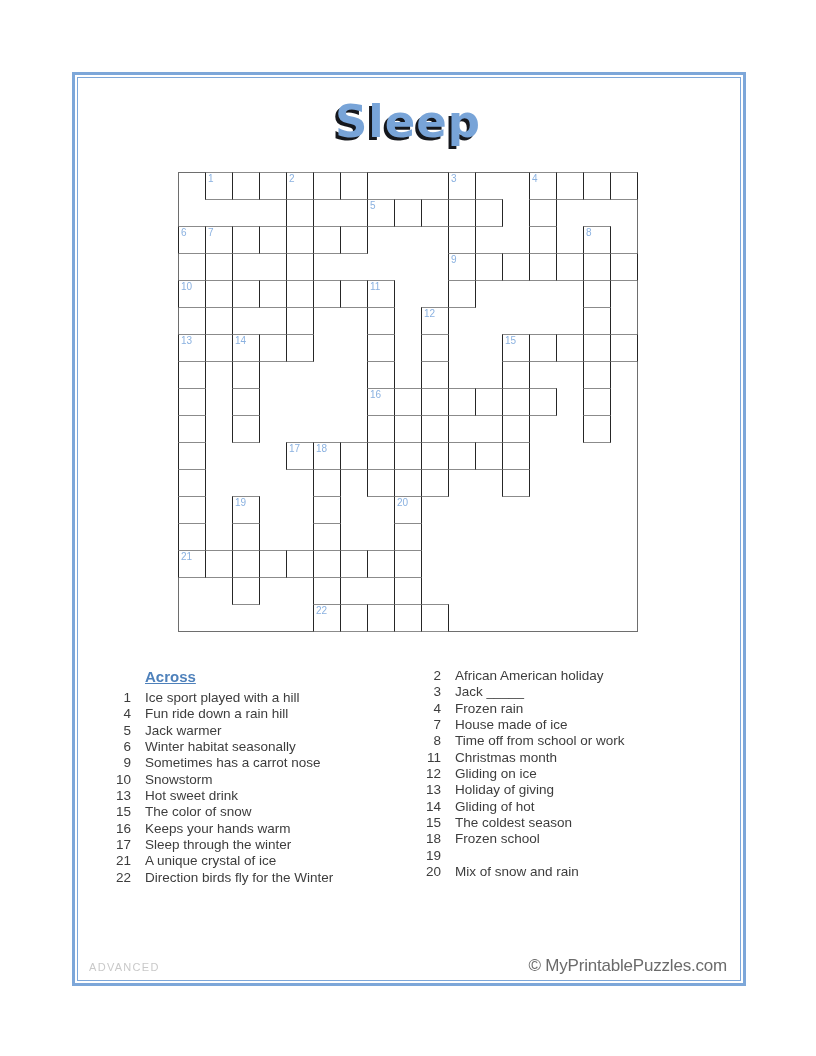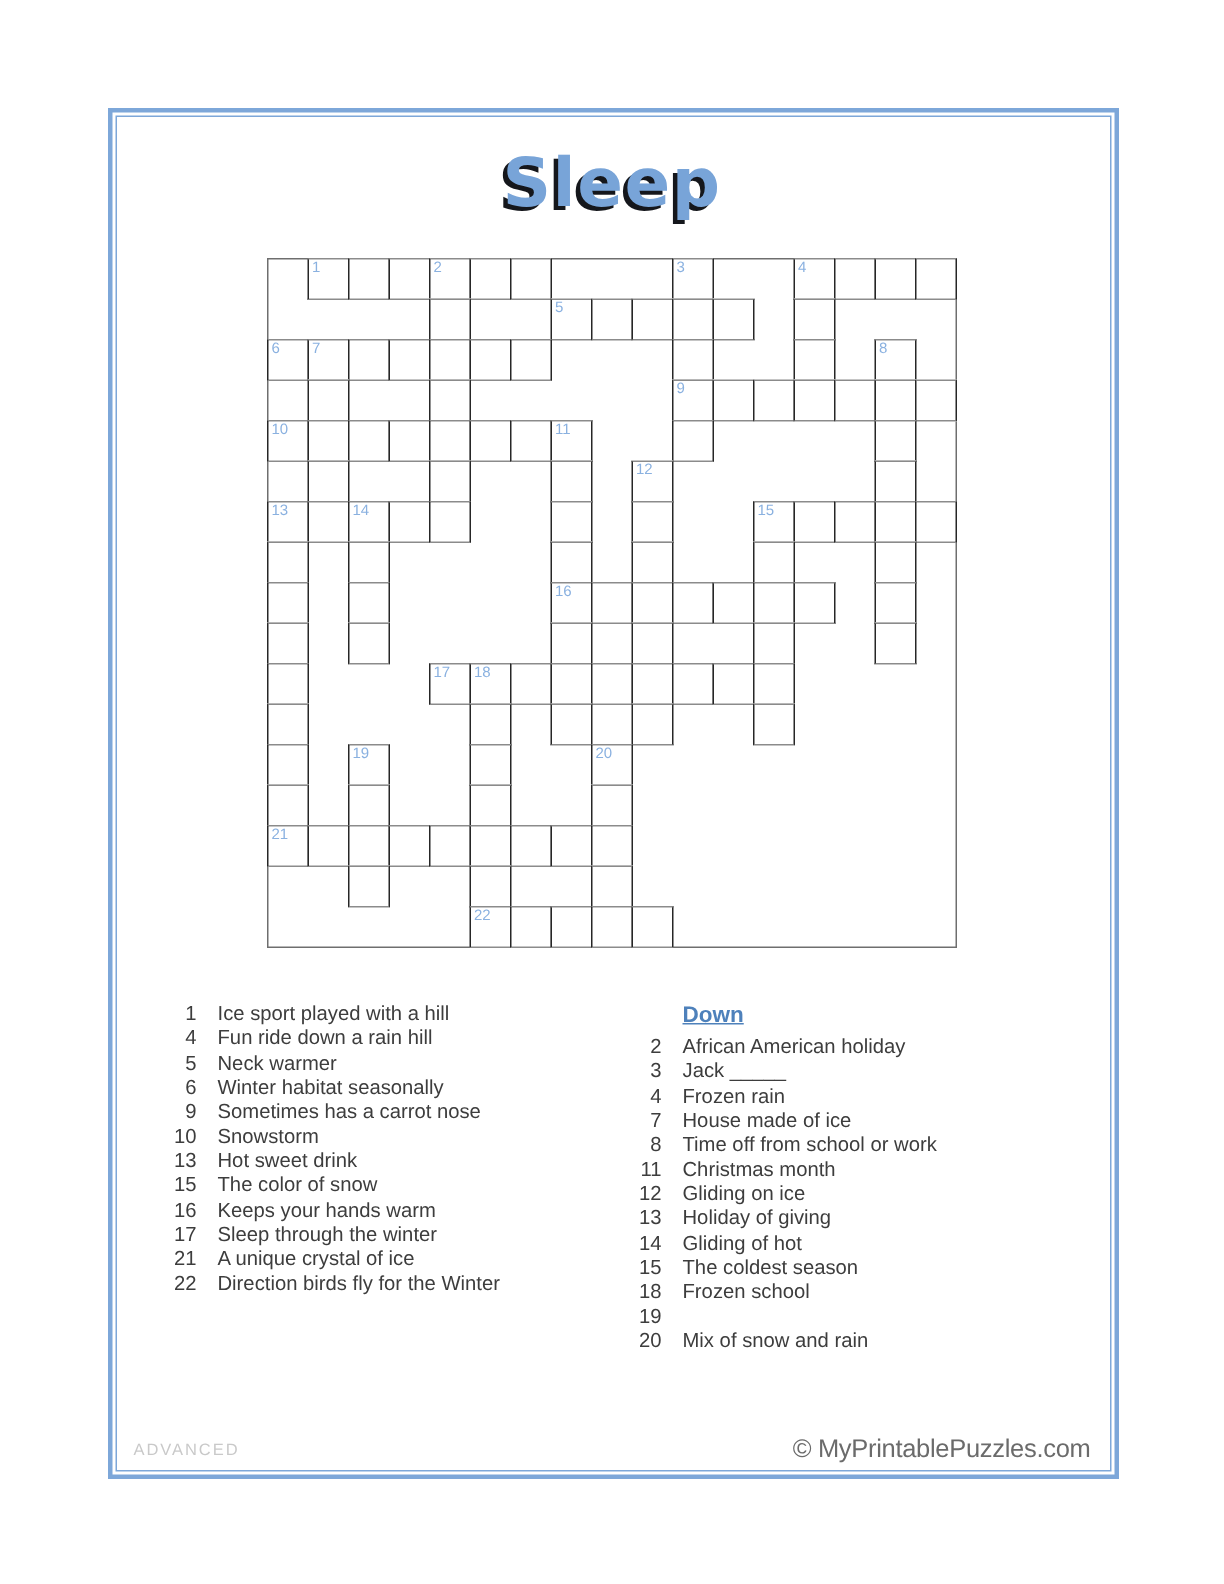--- a/index.html
+++ b/index.html
@@ -231,32 +231,33 @@
     <div class="cell" style="left: 135px; top: 432px;">
       <span class="cnum">22</span>
     </div>
     <div class="cell" style="left: 162px; top: 432px;"></div>
     <div class="cell" style="left: 189px; top: 432px;"></div>
     <div class="cell" style="left: 216px; top: 432px;"></div>
     <div class="cell" style="left: 243px; top: 432px;"></div>
   </div>
 
 <section class="clues across">
+  <h2 class="clue-head">Across</h2>
   <div class="clue-list">
       <div class="clue-row">
         <div class="clue-num">1</div>
         <div class="clue-text">Ice sport played with a hill</div>
       </div>
       <div class="clue-row">
         <div class="clue-num">4</div>
         <div class="clue-text">Fun ride down a rain hill</div>
       </div>
       <div class="clue-row">
         <div class="clue-num">5</div>
-        <div class="clue-text">Neck warmer</div>
+        <div class="clue-text">Jack warmer</div>
       </div>
       <div class="clue-row">
         <div class="clue-num">6</div>
         <div class="clue-text">Winter habitat seasonally</div>
       </div>
       <div class="clue-row">
         <div class="clue-num">9</div>
         <div class="clue-text">Sometimes has a carrot nose</div>
       </div>
       <div class="clue-row">
@@ -284,21 +285,20 @@
         <div class="clue-text">A unique crystal of ice</div>
       </div>
       <div class="clue-row">
         <div class="clue-num">22</div>
         <div class="clue-text">Direction birds fly for the Winter</div>
       </div>
     </div>
 </section>
 
 <section class="clues down">
-  <h2 class="clue-head">Down</h2>
   <div class="clue-list">
       <div class="clue-row">
         <div class="clue-num">2</div>
         <div class="clue-text">African American holiday</div>
       </div>
       <div class="clue-row">
         <div class="clue-num">3</div>
         <div class="clue-text">Jack _____</div>
       </div>
       <div class="clue-row">

